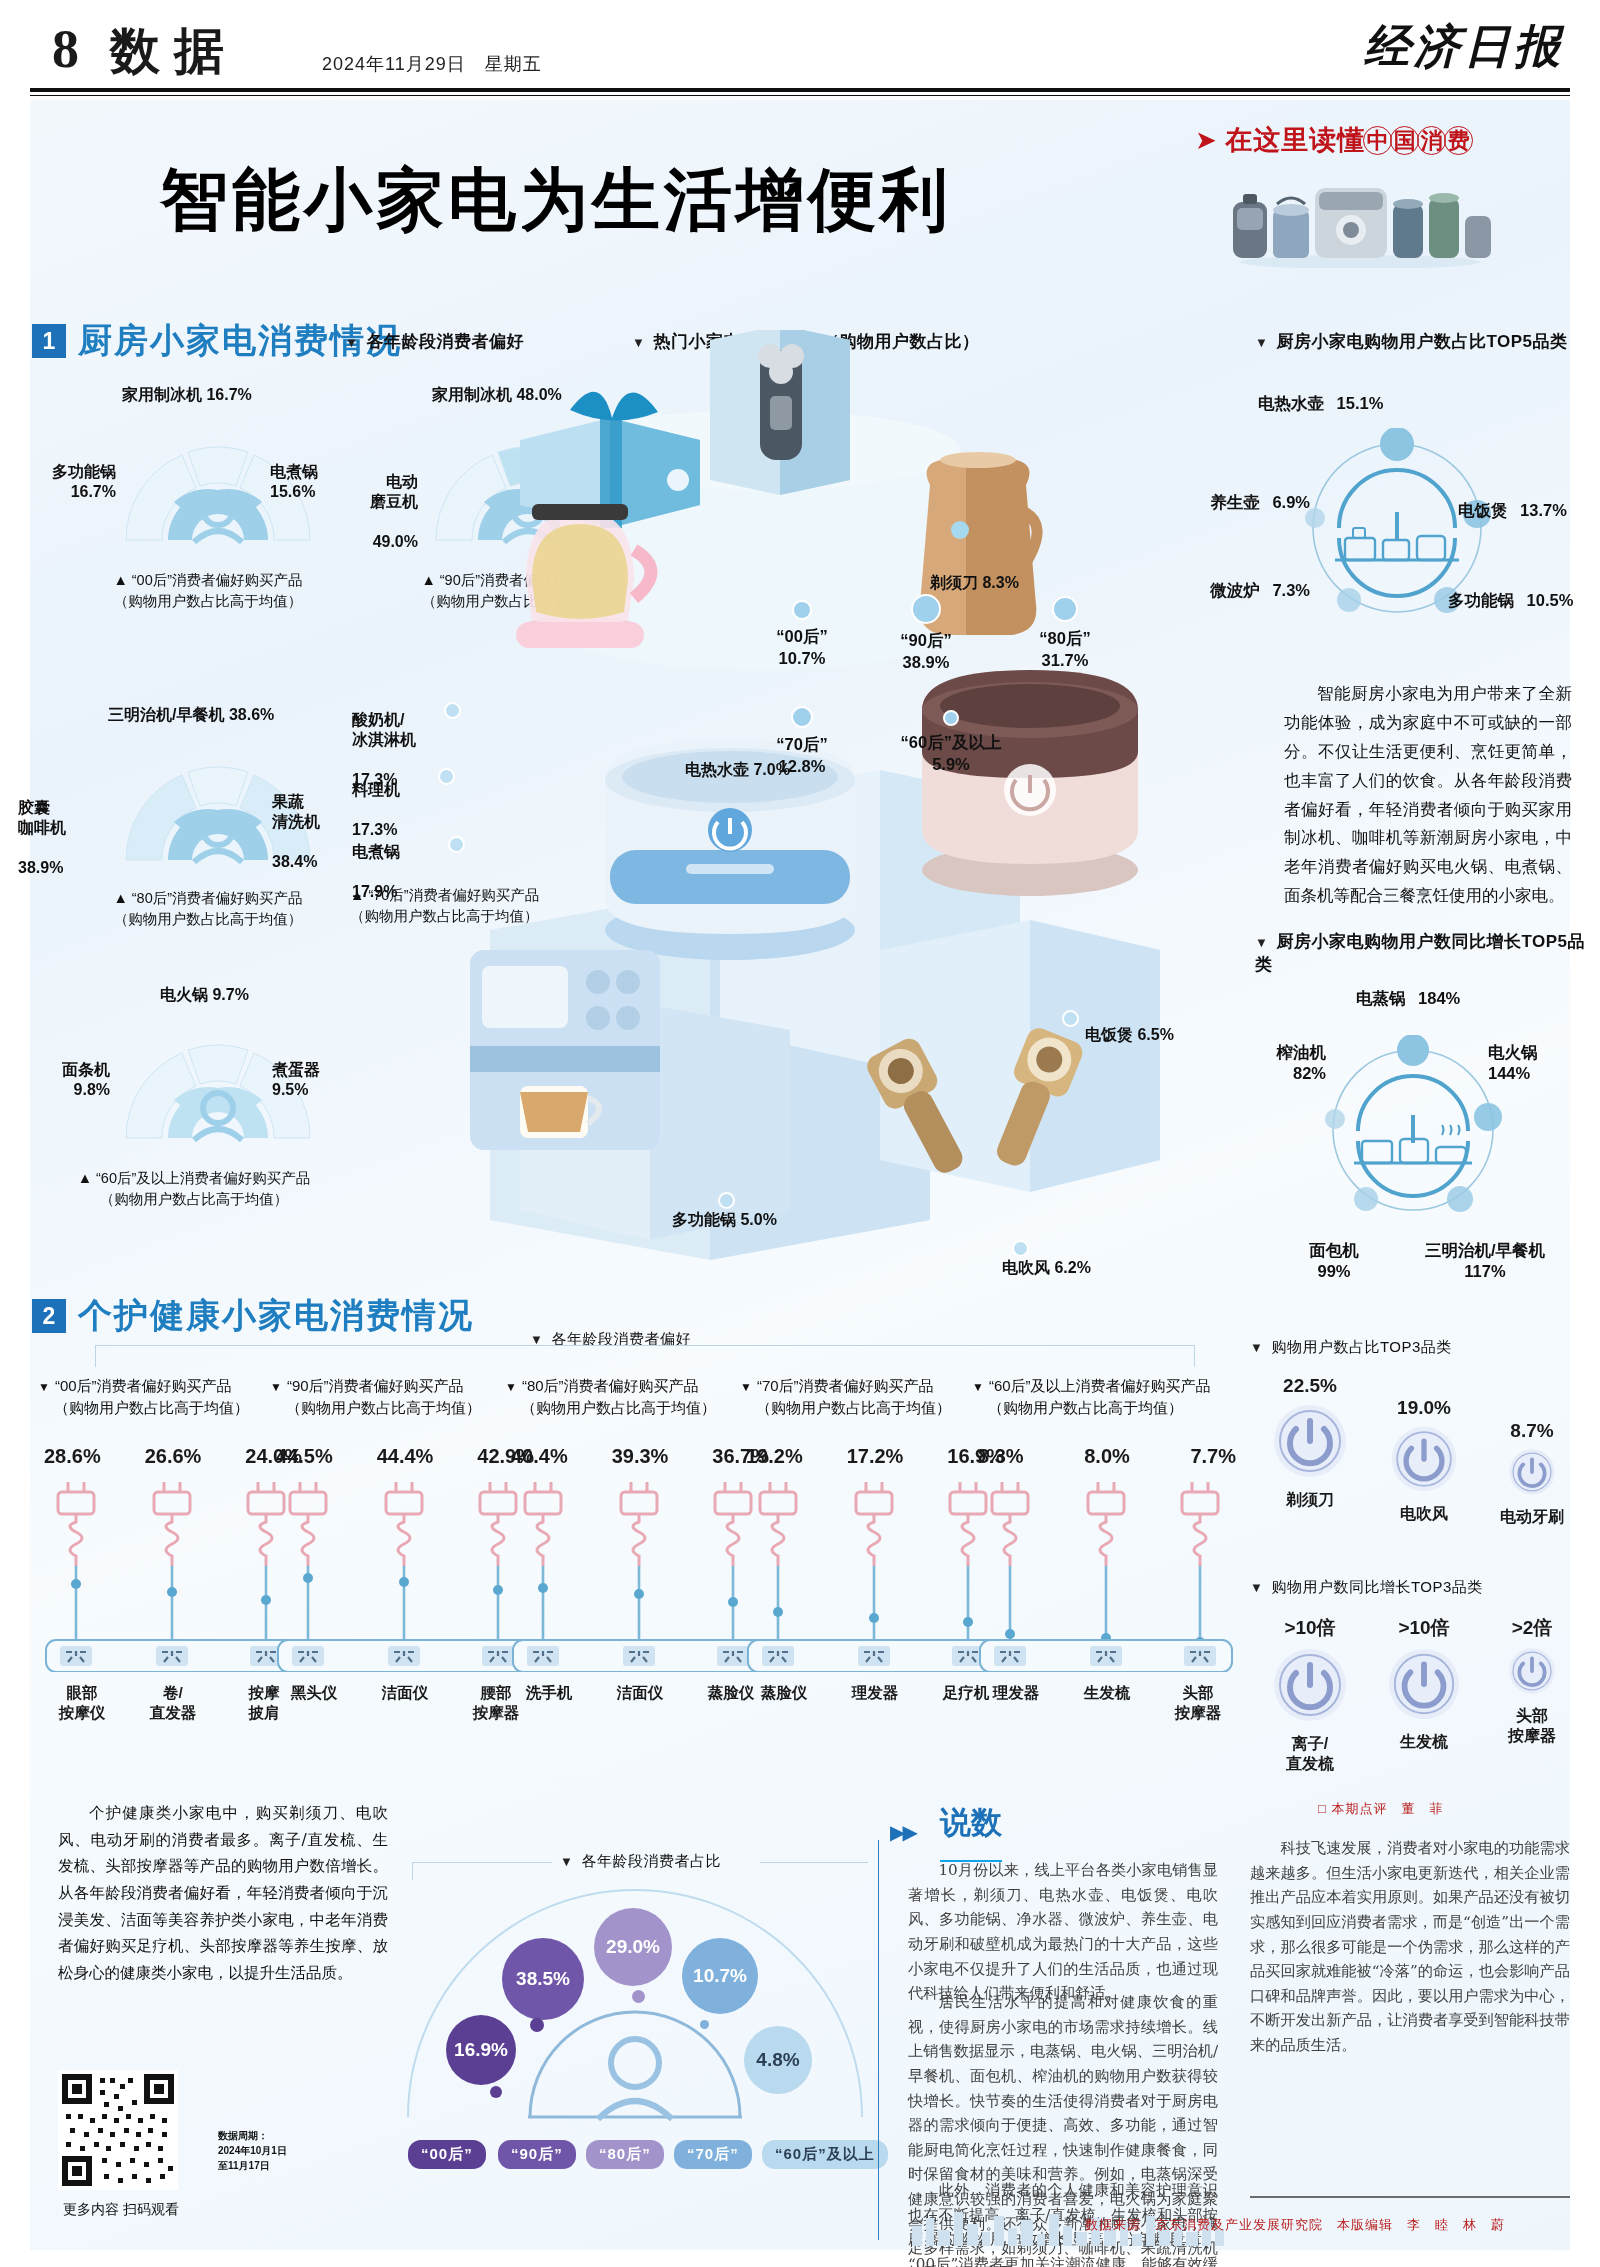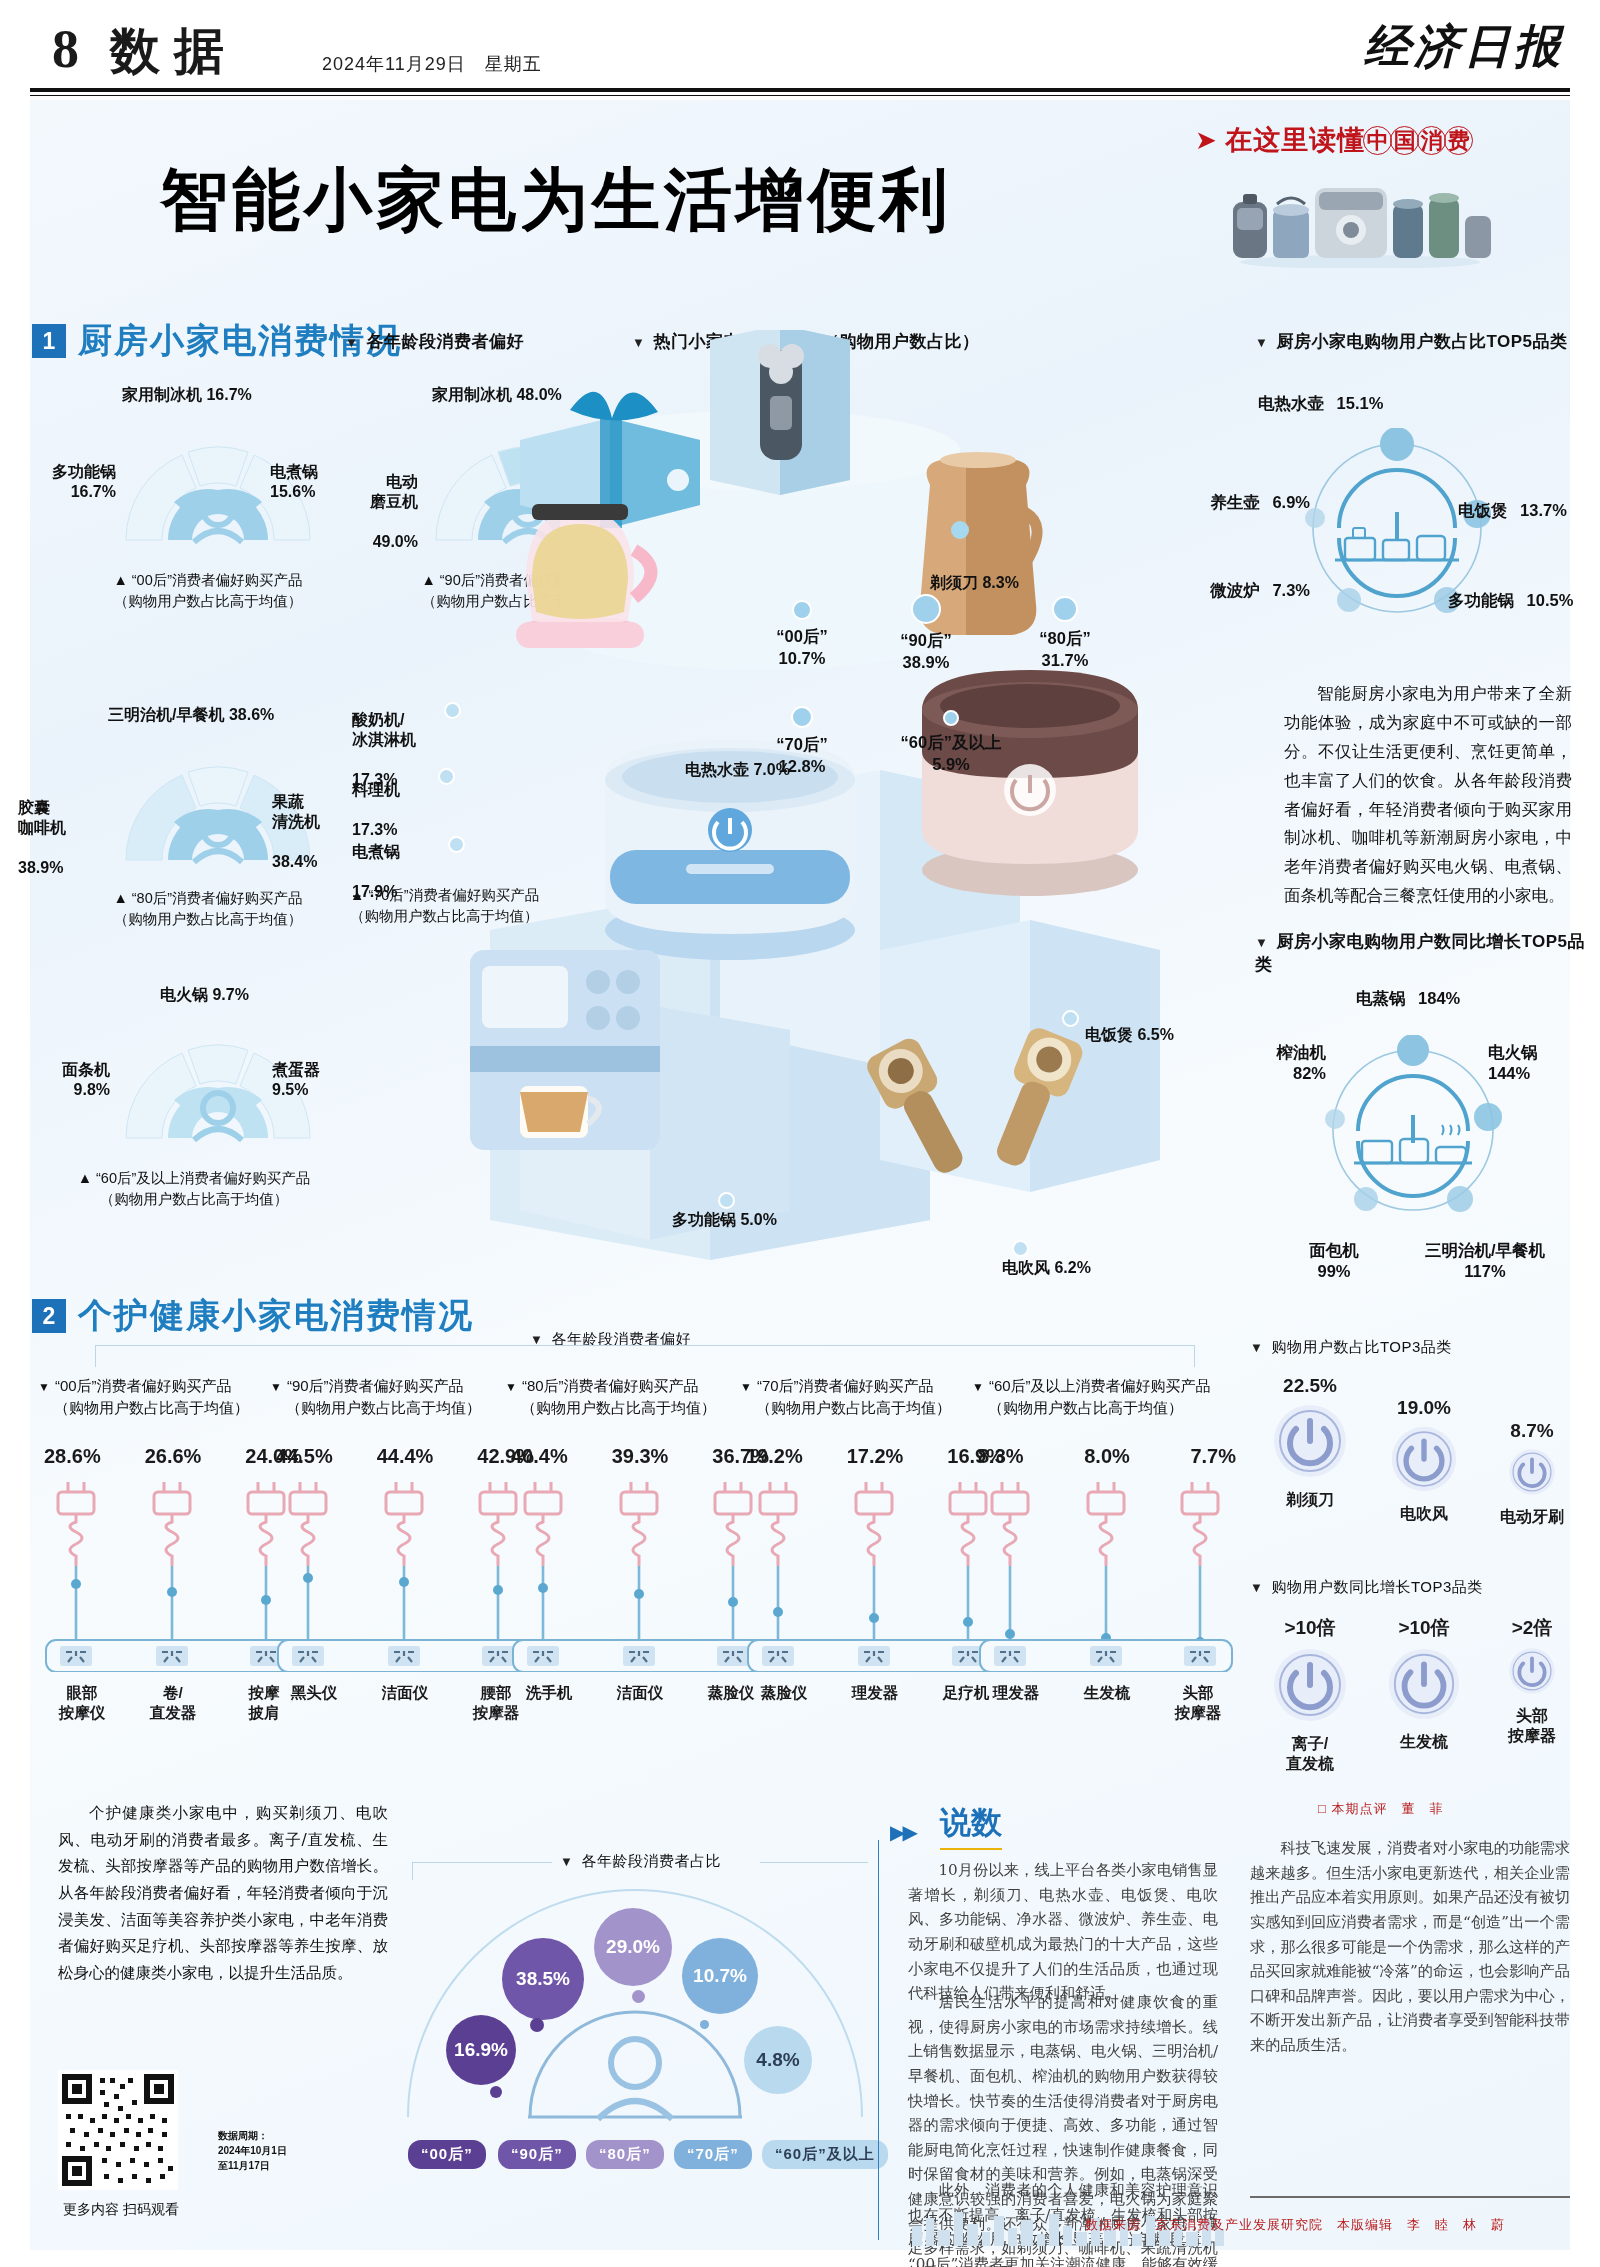--- a/index.html
+++ b/index.html
@@ -83,21 +83,21 @@
   .pw-name{font-size:16px;font-weight:bold;margin-top:7px;line-height:1.25;}
 
   
   .bubble{position:absolute;border-radius:50%;display:flex;align-items:center;justify-content:center;
           color:#fff;font-weight:bold;font-size:19px;}
   .legend-pill{position:absolute;border-radius:13px;color:#fff;font-size:15px;font-weight:bold;
                padding:5px 13px;letter-spacing:1px;white-space:nowrap;}
 
   
   .shuoshu-head{position:absolute;font-size:31px;font-weight:bold;color:#1c71b8;
-                font-family:"DejaVu Sans",sans-serif;border-bottom:2px solid #eab308;padding-bottom:4px;}
+                font-family:"DejaVu Sans",sans-serif;border-bottom:2px solid #0ea5e9;padding-bottom:16px;}
   .shuoshu-arrow{position:absolute;color:#1c71b8;font-size:20px;letter-spacing:-3px;}
   .col-text{position:absolute;font-size:15.2px;line-height:1.62;text-align:justify;color:#404040;
             font-family:"DejaVu Serif",serif;text-indent:2em;}
 
   
   .qr{position:absolute;width:120px;height:120px;background:#fff;}
   .qr-cap{position:absolute;font-size:14px;color:#111;line-height:1.4;}
   .cycle{position:absolute;font-size:10px;color:#111;line-height:1.5;font-weight:bold;}
   .footer-line{position:absolute;font-size:13px;color:#b91c1c;letter-spacing:1px;}
   .divider{position:absolute;background:#9fbdd4;}

